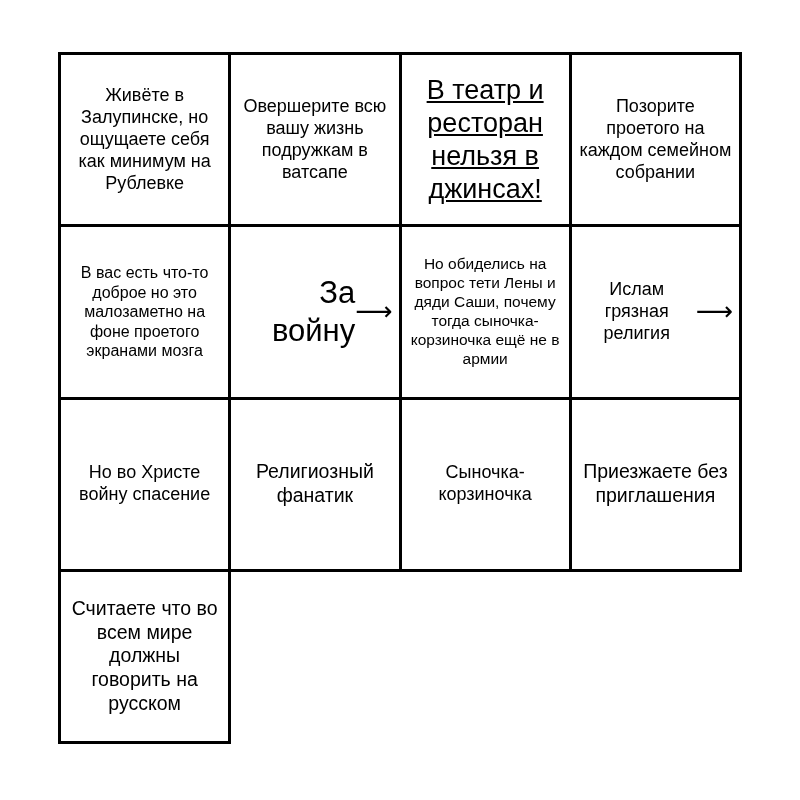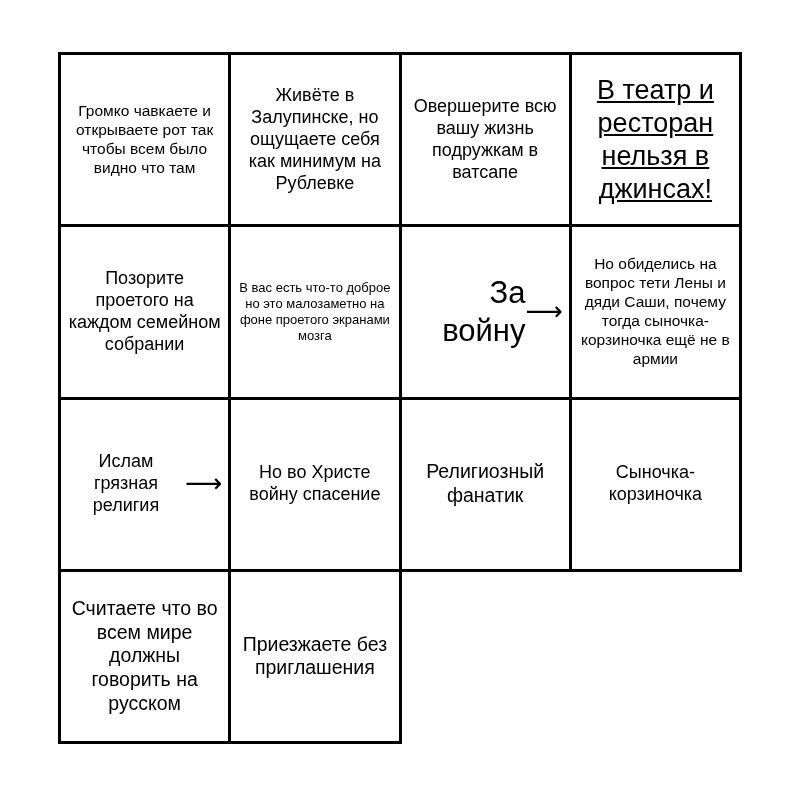--- a/index.html
+++ b/index.html
@@ -36,40 +36,37 @@
     justify-content: center;
     text-align: center;
     padding: 4px 6px;
     overflow: hidden;
   }
   .cell-text {
     line-height: 1.22;
     white-space: pre-line;
   }
   
-  .fs-13 { font-size: 13px; }
+  .fs-13 { font-size: 16px; }
   .fs-15 { font-size: 15.5px; }
   .fs-17 { font-size: 18px; }
   .fs-19 { font-size: 19.5px; }
   .fs-22 { font-size: 18px; }
   .fs-26 { font-size: 27px; text-decoration: underline; }
   .fs-30 { font-size: 31px; text-align: right; }
   .arrow {
     display: block;
     font-size: 26px;
     line-height: 1.3;
   }
 </style>
 </head>
 <body>
 
 <div id="bingo-card">
-    <div class="cell">
-      <div class="cell-text fs-15">Громко чавкаете и открываете рот так чтобы всем было видно что там</div>
-    </div>
     <div class="cell">
       <div class="cell-text fs-17">Живёте в Залупинске, но ощущаете себя как минимум на Рублевке</div>
     </div>
     <div class="cell">
       <div class="cell-text fs-22">Овершерите всю вашу жизнь подружкам в ватсапе</div>
     </div>
     <div class="cell">
       <div class="cell-text fs-26">В театр и ресторан нельзя в джинсах!</div>
     </div>
     <div class="cell">
@@ -92,18 +89,18 @@
     <div class="cell">
       <div class="cell-text fs-22">Но во Христе войну спасение</div>
     </div>
     <div class="cell">
       <div class="cell-text fs-19">Религиозный фанатик</div>
     </div>
     <div class="cell">
       <div class="cell-text fs-22">Сыночка-корзиночка</div>
     </div>
     <div class="cell">
-      <div class="cell-text fs-19">Считаете что во всем мире должны говорить на русском</div>
+      <div class="cell-text fs-19">Приезжаете без приглашения</div>
     </div>
     <div class="cell">
-      <div class="cell-text fs-19">Приезжаете без приглашения</div>
+      <div class="cell-text fs-19">Считаете что во всем мире должны говорить на русском</div>
     </div>
   </div>
 
 </body></html>

